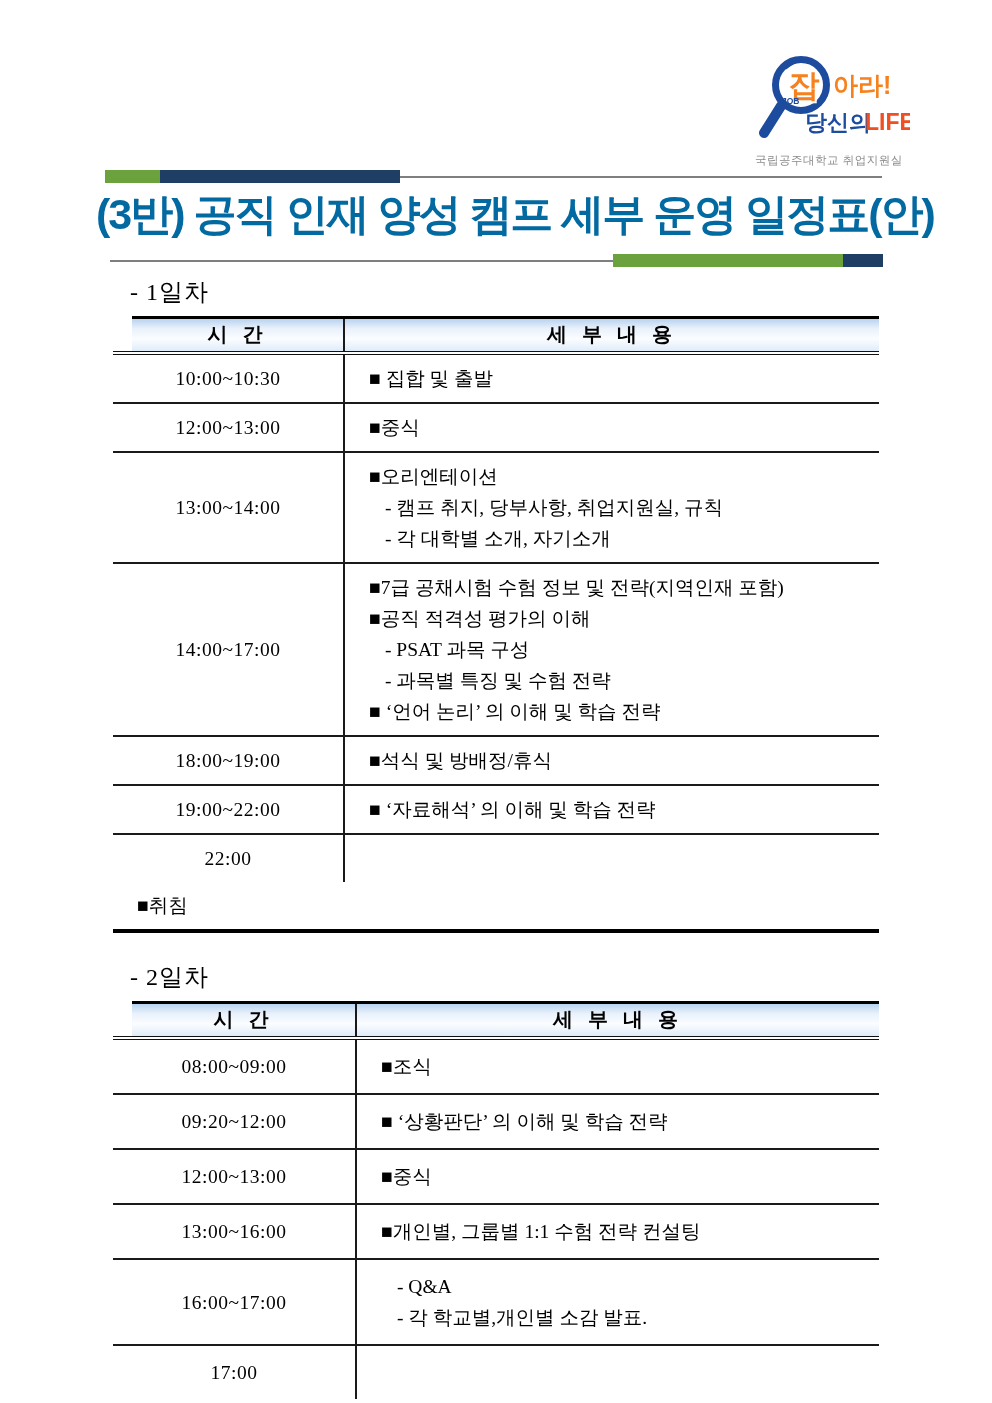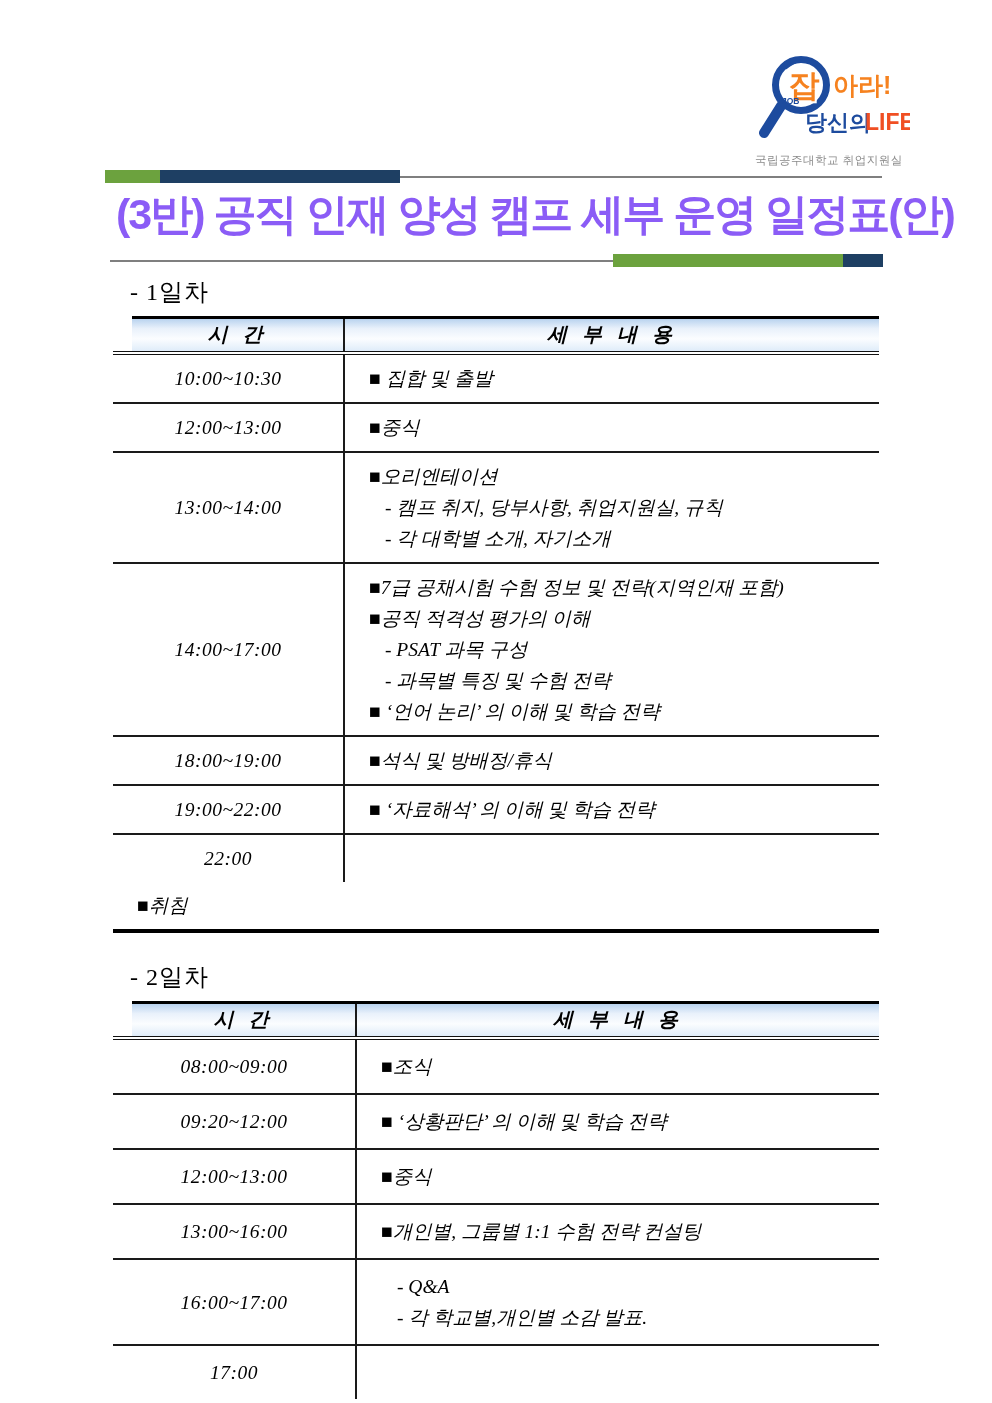--- a/index.html
+++ b/index.html
@@ -29,45 +29,45 @@
   .bar.green { background: #6ca23e; }
   .bar.navy  { background: #1e3f63; }
   .rule { position: absolute; height: 2px; background: #7f7f7f; }
 
   .bar-top-green  { left: 105px; top: 170px; width: 55px; }
   .bar-top-navy   { left: 160px; top: 170px; width: 240px; }
   .rule-top       { left: 400px; top: 176px; width: 482px; }
 
   .page-title {
     position: absolute;
-    left: 116px; top: 186px; width: 772px;
+    left: 96px; top: 186px; width: 772px;
     text-align: right;
     font-family: "Liberation Sans", "DejaVu Sans", sans-serif;
     font-size: 43px;
     font-weight: 900;
     letter-spacing: -2px;
     white-space: nowrap;
-    color: #8b5cf6;
+    color: #0369a1;
   }
 
   .rule-bottom     { left: 110px; top: 260px; width: 503px; }
   .bar-bot-green   { left: 613px; top: 254px; width: 230px; }
   .bar-bot-navy    { left: 843px; top: 254px; width: 40px; }
 
   
   .content { position: absolute; top: 276px; left: 0; width: 992px; }
 
   .day-label {
     margin-left: 130px;
     font-size: 24px;
     margin-bottom: 8px;
     letter-spacing: 1px;
   }
 
-  .sched-table { margin-left: 113px; width: 766px; margin-bottom: 28px; font-style: italic; }
+  .sched-table { margin-left: 113px; width: 766px; margin-bottom: 28px; }
   .table-day1 { --tw: 232px; --pad: 8px; }
   .table-day2 { --tw: 244px; --pad: 11px; }
 
   .thead {
     margin-left: 19px;
     display: flex;
     border-top: 3px solid #000;
     background: linear-gradient(180deg, #b9d3ef 0%, #e9f1fb 30%, #fbfdff 62%, #dfecf9 100%);
   }
   .th {

